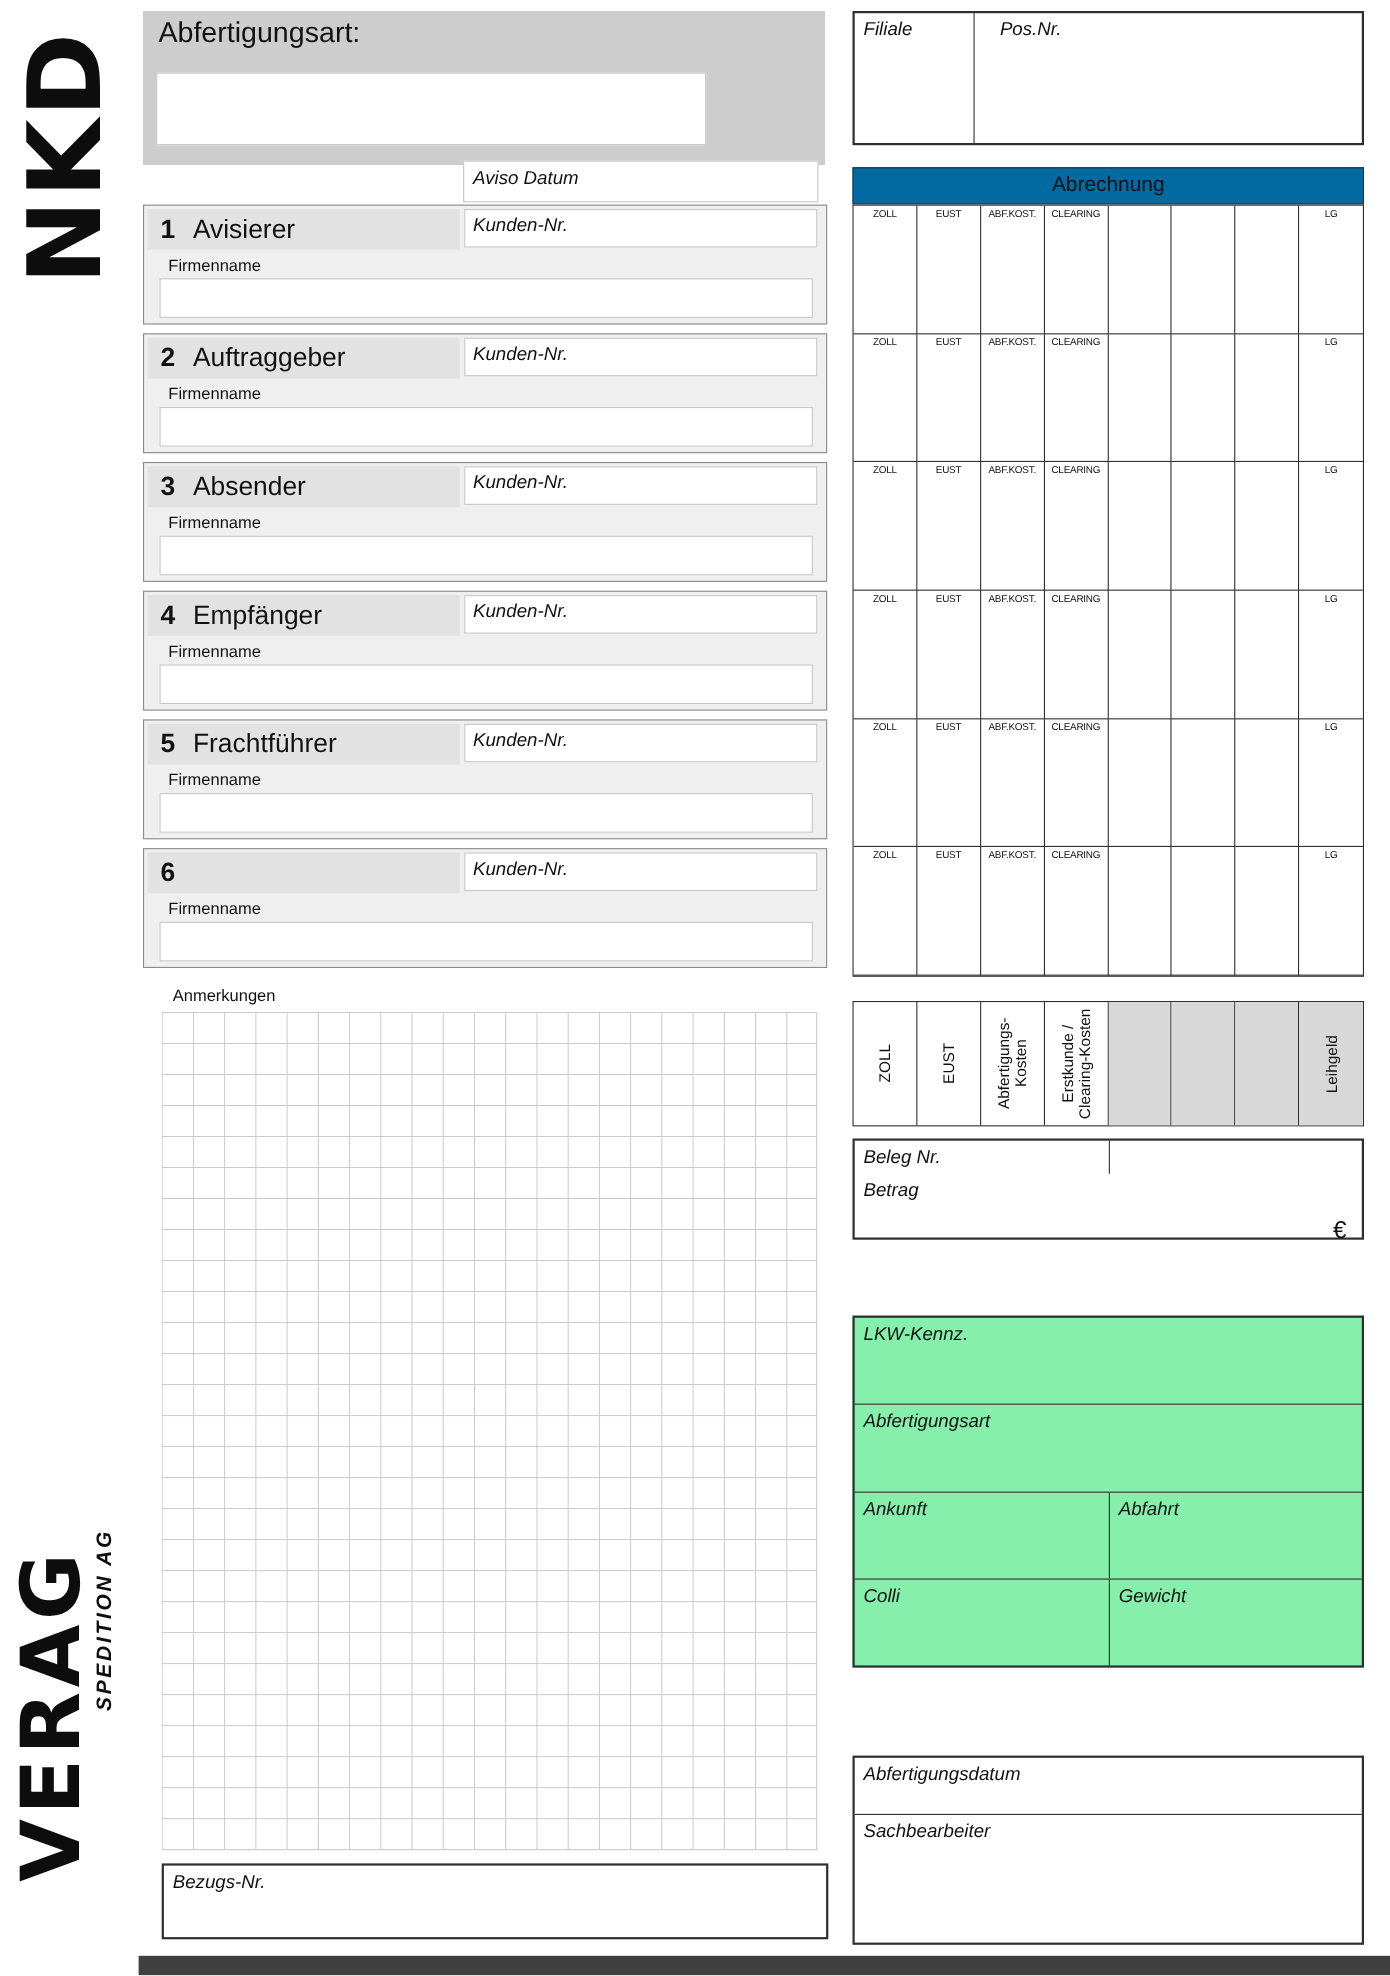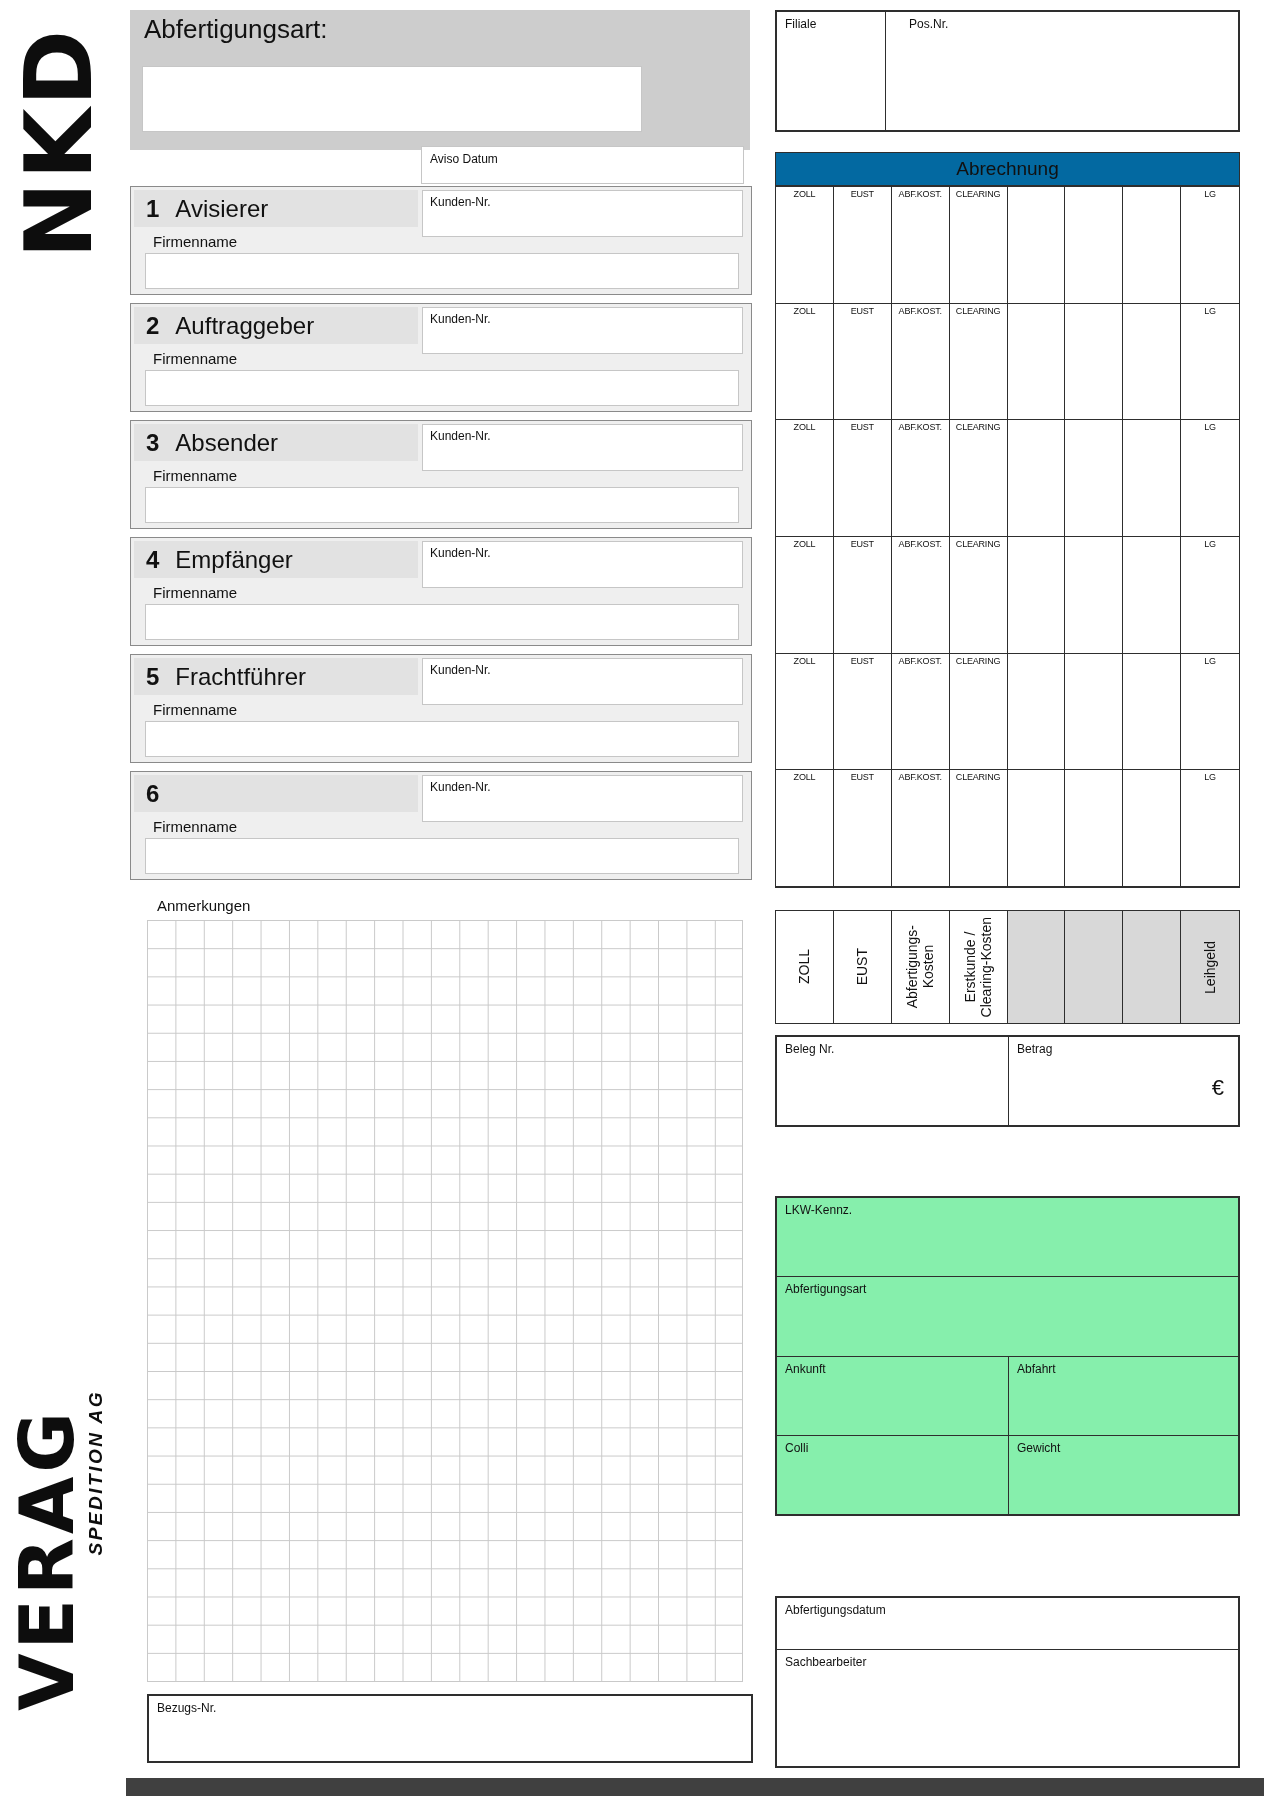--- a/index.html
+++ b/index.html
@@ -12,21 +12,21 @@
 
   
   .logo-nkd  { position: absolute; left: 14px; top: 28px; font-size: 92px; font-weight: 800;
                letter-spacing: 2px; line-height: 1; color: #0d0d0d; font-family: "DejaVu Sans", sans-serif; }
   .logo-verag{ position: absolute; left: 10px; top: 1408px; font-size: 74px; font-weight: 800;
                letter-spacing: 4px; line-height: 1; color: #0d0d0d; font-family: "DejaVu Sans", sans-serif; }
   .logo-sub  { position: absolute; left: 86px; top: 1390px; font-size: 19px; font-style: italic;
                font-weight: 700; letter-spacing: 2.5px; line-height: 1; color: #0d0d0d; }
 
   
-  .lbl { display: block; font-size: 12px; padding: 5px 8px; color: #111; }
+  .lbl { display: block; font-size: 17px; padding: 5px 8px; color: #111; font-style: italic; }
   .input-box { background: #fff; border: 1px solid #c6c6c6; }
 
   
   .top-gray { position: absolute; left: 130px; top: 10px; width: 620px; height: 140px; background: #cdcdcd; }
   .top-gray .big-lbl { position: absolute; left: 14px; top: 4px; font-size: 26px; }
   .abfert-input { position: absolute; left: 12px; top: 56px; width: 500px; height: 66px; }
 
   
   .filiale-box { position: absolute; left: 775px; top: 10px; width: 465px; height: 122px;
                  border: 2px solid #2e2e2e; background: #fff; display: flex; }
@@ -41,21 +41,21 @@
                 background: #0369a1; border: 1px solid #2e2e2e; display: flex;
                 align-items: center; justify-content: center; font-size: 19px; }
 
   
   .section { position: absolute; left: 130px; width: 622px; height: 109px;
              background: #efefef; border: 1px solid #8a8a8a; }
   .sec-title { position: absolute; left: 3px; top: 3px; width: 284px; height: 37px;
                background: #e2e2e2; display: flex; align-items: center; padding-left: 12px; }
   .sec-num  { font-size: 24px; font-weight: 700; margin-right: 16px; }
   .sec-name { font-size: 24px; font-weight: 400; }
-  .kunden { position: absolute; left: 291px; top: 3px; width: 321px; height: 47px; }
+  .kunden { position: absolute; left: 291px; top: 3px; width: 321px; height: 35px; }
   .kunden .lbl { padding: 4px 7px; }
   .firm-lbl { position: absolute; left: 22px; top: 46px; font-size: 15px; }
   .firm { position: absolute; left: 14px; top: 66px; width: 594px; height: 36px; }
 
   
   .abr-table { position: absolute; left: 775px; top: 186px; width: 465px; height: 702px;
                display: grid; grid-template-columns: repeat(8, 1fr); grid-template-rows: repeat(6, 1fr);
                border: 1px solid #2e2e2e; background: #fff; }
   .abr-cell { border-right: 1px solid #2e2e2e; border-bottom: 1px solid #2e2e2e; position: relative; }
   .abr-cell:nth-child(8n) { border-right: none; }
@@ -65,21 +65,21 @@
   
   .abr-footer { position: absolute; left: 775px; top: 910px; width: 465px; height: 114px;
                 display: grid; grid-template-columns: repeat(8, 1fr); border: 1px solid #2e2e2e; background: #fff; }
   .foot-cell { border-right: 1px solid #2e2e2e; display: flex; align-items: center; justify-content: center; }
   .foot-cell:last-child { border-right: none; }
   .foot-cell.gray { background: #d8d8d8; }
   .foot-label { font-size: 14px; white-space: pre-line; line-height: 1.15; text-align: center; }
 
   
   .beleg-row { position: absolute; left: 775px; top: 1035px; width: 465px; height: 92px;
-               border: 2px solid #2e2e2e; background: #fff; display: flex; }
+               border: 2px solid #2e2e2e; background: #fff; display: flex; flex-direction: column; }
   .beleg-cell { width: 232px; border-right: 1px solid #2e2e2e; }
   .betrag-cell { flex: 1; position: relative; }
   .euro { position: absolute; right: 14px; top: 38px; font-size: 22px; }
 
   
   .anm-label { position: absolute; left: 157px; top: 897px; font-size: 15px; }
   .anm-grid { position: absolute; left: 147px; top: 920px; width: 596px; height: 762px; background: #fff;
               background-image:
                 linear-gradient(to right, #c9c9c9 1px, transparent 1px),
                 linear-gradient(to bottom, #c9c9c9 1px, transparent 1px);

